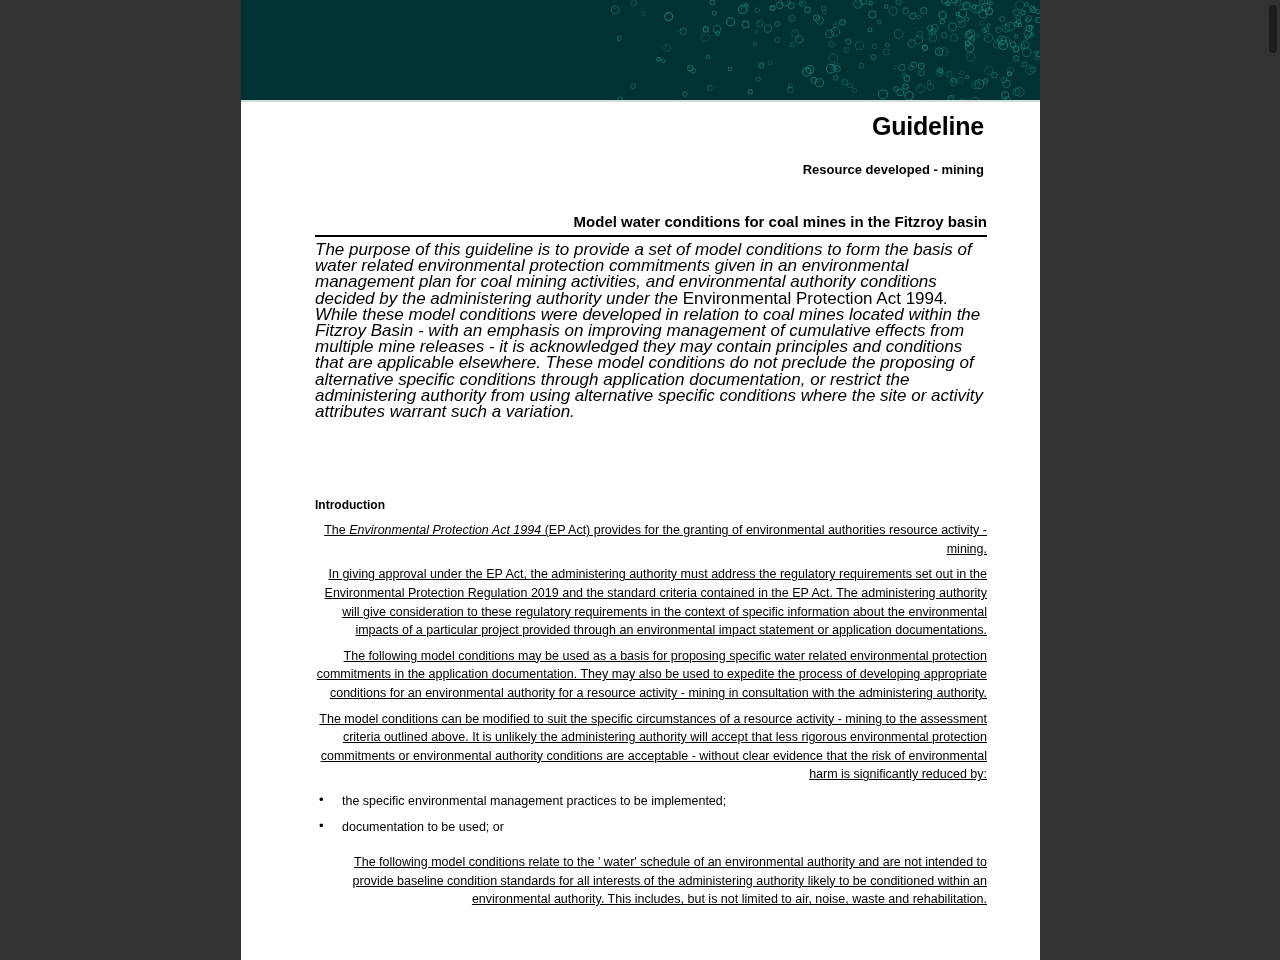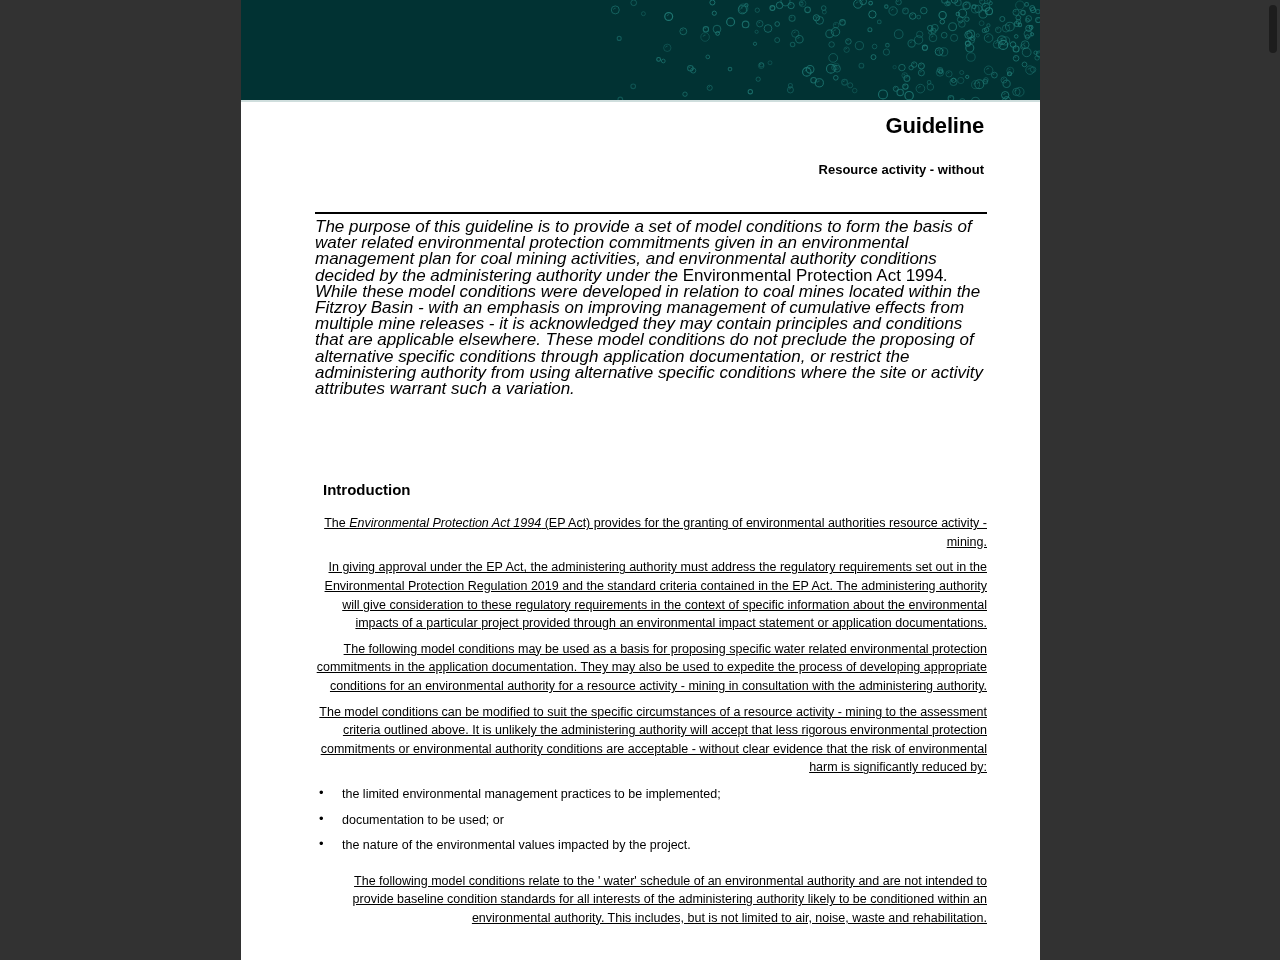--- a/index.html
+++ b/index.html
@@ -47,21 +47,21 @@
   #bubbles { position: absolute; inset: 0; }
 
   
   .doc-title-wrap {
     padding: 0 56px 0 0;
     text-align: right;
   }
   #doc-title {
     margin: 0;
     padding-top: 6px;
-    font-size: 22px;
+    font-size: 25px;
     font-weight: bold;
     line-height: 36px;
     color: #000;
     letter-spacing: -0.2px;
   }
   #doc-subtitle {
     margin: 0;
     padding-top: 18px;
     font-size: 13px;
     font-weight: bold;
@@ -95,23 +95,23 @@
   .abstract {
     margin: 0;
     font-size: 17px;
     font-style: italic;
     line-height: 16.2px;
     text-align: left;
   }
   .abstract .roman { font-style: normal; }
 
   #intro-heading {
-    margin: 8px;
+    margin: 0;
     padding-top: 76px;
-    font-size: 15px;
+    font-size: 12px;
     font-weight: bold;
     line-height: 18px;
   }
 
   .body-p {
     margin: 0;
     padding-top: 7px;
     font-size: 12.5px;
     line-height: 18.6px;
     text-align: right;
@@ -485,43 +485,43 @@
           <circle cx="794.6" cy="52.7" r="1.72" fill="none" stroke="#1f7a75" stroke-width="0.94" opacity="0.70"></circle>
           <circle cx="712.5" cy="82.0" r="3.58" fill="none" stroke="#1f7a75" stroke-width="0.99" opacity="0.55"></circle>
           <path d="M 710.9 81.7 A 1.6 1.6 0 0 1 712.8 80.4" fill="none" stroke="#1f7a75" stroke-width="0.7" opacity="0.75"></path>
           <circle cx="596.1" cy="68.7" r="3.38" fill="none" stroke="#1f7a75" stroke-width="0.85" opacity="0.71"></circle>
         </svg>
       <div id="banner-sep"></div>
     </div>
 
     <div class="doc-title-wrap">
       <h1 id="doc-title">Guideline</h1>
-      <div id="doc-subtitle">Resource activity - without</div>
+      <div id="doc-subtitle">Resource developed - mining</div>
     </div>
 
     <div id="content">
 
+      <h2 id="main-title">Model water conditions for coal mines in the Fitzroy basin</h2>
       <div id="title-rule"></div>
 
       <p class="abstract"><span>The purpose of this guideline is to provide a set of model conditions to form the basis of water related environmental protection commitments given in an environmental management plan for coal mining activities, and environmental authority conditions decided by the administering authority under the </span><span class="roman">Environmental Protection Act 1994</span><span>. While these model conditions were developed in relation to coal mines located within the Fitzroy Basin - with an emphasis on improving management of cumulative effects from multiple mine releases - it is acknowledged they may contain principles and conditions that are applicable elsewhere. These model conditions do not preclude the proposing of alternative specific conditions through application documentation, or restrict the administering authority from using alternative specific conditions where the site or activity attributes warrant such a variation.</span></p>
 
       <h3 id="intro-heading">Introduction</h3>
 
       <p class="body-p"><span>The </span><em>Environmental Protection Act 1994</em><span> (EP Act) provides for the granting of environmental authorities resource activity - mining.</span></p>
 
       <p class="body-p">In giving approval under the EP Act, the administering authority must address the regulatory requirements set out in the Environmental Protection Regulation 2019 and the standard criteria contained in the EP Act. The administering authority will give consideration to these regulatory requirements in the context of specific information about the environmental impacts of a particular project provided through an environmental impact statement or application documentations.</p>
 
       <p class="body-p">The following model conditions may be used as a basis for proposing specific water related environmental protection commitments in the application documentation. They may also be used to expedite the process of developing appropriate conditions for an environmental authority for a resource activity - mining in consultation with the administering authority.</p>
 
       <p class="body-p">The model conditions can be modified to suit the specific circumstances of a resource activity - mining to the assessment criteria outlined above. It is unlikely the administering authority will accept that less rigorous environmental protection commitments or environmental authority conditions are acceptable - without clear evidence that the risk of environmental harm is significantly reduced by:</p>
 
       <ul class="bullets">
-        <li>the limited environmental management practices to be implemented;</li>
+        <li>the specific environmental management practices to be implemented;</li>
         <li>documentation to be used; or</li>
-        <li>the nature of the environmental values impacted by the project.</li>
       </ul>
 
       <p class="body-p last-p">The following model conditions relate to the ' water' schedule of an environmental authority and are not intended to provide baseline condition standards for all interests of the administering authority likely to be conditioned within an environmental authority. This includes, but is not limited to air, noise, waste and rehabilitation.</p>
 
     </div>
   </div>
 
   <div id="scrollbar-track">
     <div id="scrollbar-thumb"></div>
   </div>

